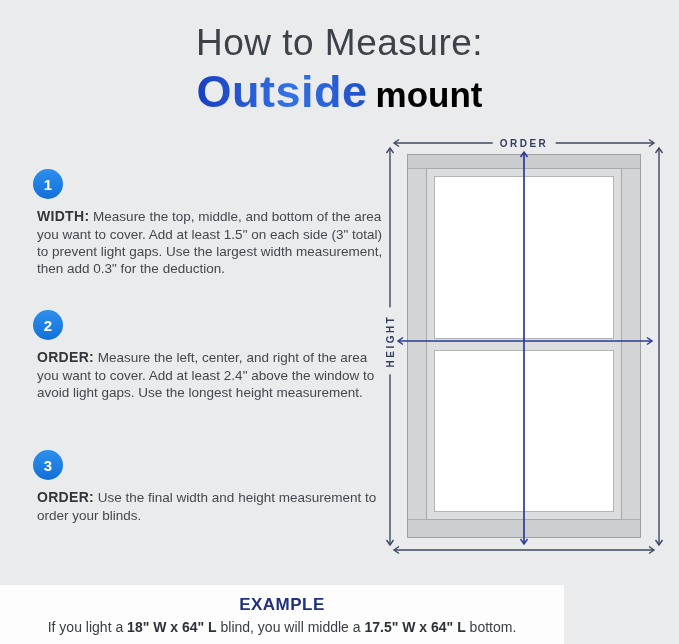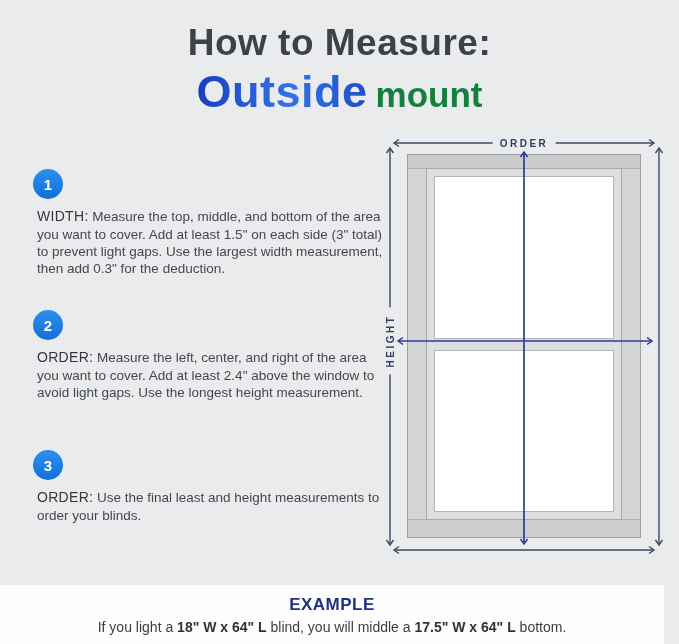--- a/index.html
+++ b/index.html
@@ -3,38 +3,38 @@
 <meta charset="utf-8">
 <style>
   html,body{margin:0;padding:0;}
   body{
     width:679px;height:644px;position:relative;overflow:hidden;
     background:#eaebed;
     font-family:"Liberation Sans","DejaVu Sans",sans-serif;
   }
   
   .title-wrap{position:absolute;top:24px;left:0;width:679px;text-align:center;line-height:1;}
-  .title-line1{font-size:37px;font-weight:700;color:#3d4249;letter-spacing:.5px;}
+  .title-line1{font-size:37px;font-weight:400;color:#3d4249;letter-spacing:.5px;}
   .title-line2{margin-top:8px;}
   .title-accent{
     font-size:45px;font-weight:700;letter-spacing:.5px;
     background:linear-gradient(90deg,#1a3ec0 0%,#3372e6 55%,#1f4fc8 100%);
     -webkit-background-clip:text;background-clip:text;color:transparent;
   }
-  .title-rest{font-size:35px;font-weight:600;color:#15803d;margin-left:8px;}
+  .title-rest{font-size:35px;font-weight:600;color:#000000;margin-left:8px;}
   
   .step{position:absolute;left:37px;width:350px;}
   .step-circle{
     width:30px;height:30px;border-radius:50%;margin-left:-4px;
     background:linear-gradient(180deg,#2e8fee,#1170d8);
     color:#ffffff;font-weight:700;font-size:15px;
     display:flex;align-items:center;justify-content:center;
   }
   .step-text{margin-top:9px;font-size:13.5px;line-height:1.28;color:#44484e;}
-  .step-label{font-weight:400;color:#33373c;font-size:14px;letter-spacing:.3px;}
+  .step-label{font-weight:700;color:#33373c;font-size:14px;letter-spacing:.3px;}
   
   .diagram{position:absolute;left:378px;top:131px;width:294px;height:430px;}
   .win{
     position:absolute;left:29px;top:23px;width:234px;height:384px;
     background:#d3d4d6;border:1px solid #9fa0a3;box-sizing:border-box;
   }
   .win-head{position:absolute;top:0;left:0;right:0;height:13px;background:#cbccce;border-bottom:1px solid #aeafb1;}
   .win-sill{position:absolute;bottom:0;left:0;right:0;height:17px;background:#cdcecf;border-top:1px solid #aeafb1;}
   .sash{
     position:absolute;left:18px;right:18px;top:13px;bottom:17px;
@@ -47,21 +47,21 @@
   .pane-bottom{flex:1 1 auto;}
   .arrows-svg{position:absolute;left:0;top:0;pointer-events:none;}
   .measure-label{
     position:absolute;font-size:10px;font-weight:600;letter-spacing:2.5px;
     color:#333c5e;background:#eaebed;padding:0 7px;white-space:nowrap;
   }
   .width-label{left:146px;top:12px;transform:translate(-50%,-50%);}
   .height-label{left:12px;top:210px;transform:translate(-50%,-50%) rotate(-90deg);}
   
   .footer{
-    position:absolute;left:0;bottom:0;width:664px;height:59px;
+    position:absolute;left:0;bottom:0;width:564px;height:59px;
     background:#fdfdfd;text-align:center;
   }
   .footer-heading{margin-top:10px;font-size:17px;font-weight:700;color:#20317e;letter-spacing:.5px;}
   .footer-line{margin-top:4px;font-size:14px;color:#3a3e44;}
   .ex-b{font-weight:700;color:#2e3238;}
 </style>
 </head>
 <body>
 
 <div class="title-wrap">
@@ -84,21 +84,21 @@
   <div class="step-text">
     <span class="step-label">ORDER:</span>
     <span>Measure the left, center, and right of the area you want to cover. Add at least 2.4" above the window to avoid light gaps. Use the longest height measurement.</span>
   </div>
 </div>
 
 <div class="step" style="top:450px;">
   <div class="step-circle">3</div>
   <div class="step-text">
     <span class="step-label">ORDER:</span>
-    <span>Use the final least and height measurements to order your blinds.</span>
+    <span>Use the final width and height measurement to order your blinds.</span>
   </div>
 </div>
 
 <div class="diagram">
 
   <div class="win">
     <div class="win-head"></div>
     <div class="win-sill"></div>
     <div class="sash">
       <div class="pane pane-top"></div>

